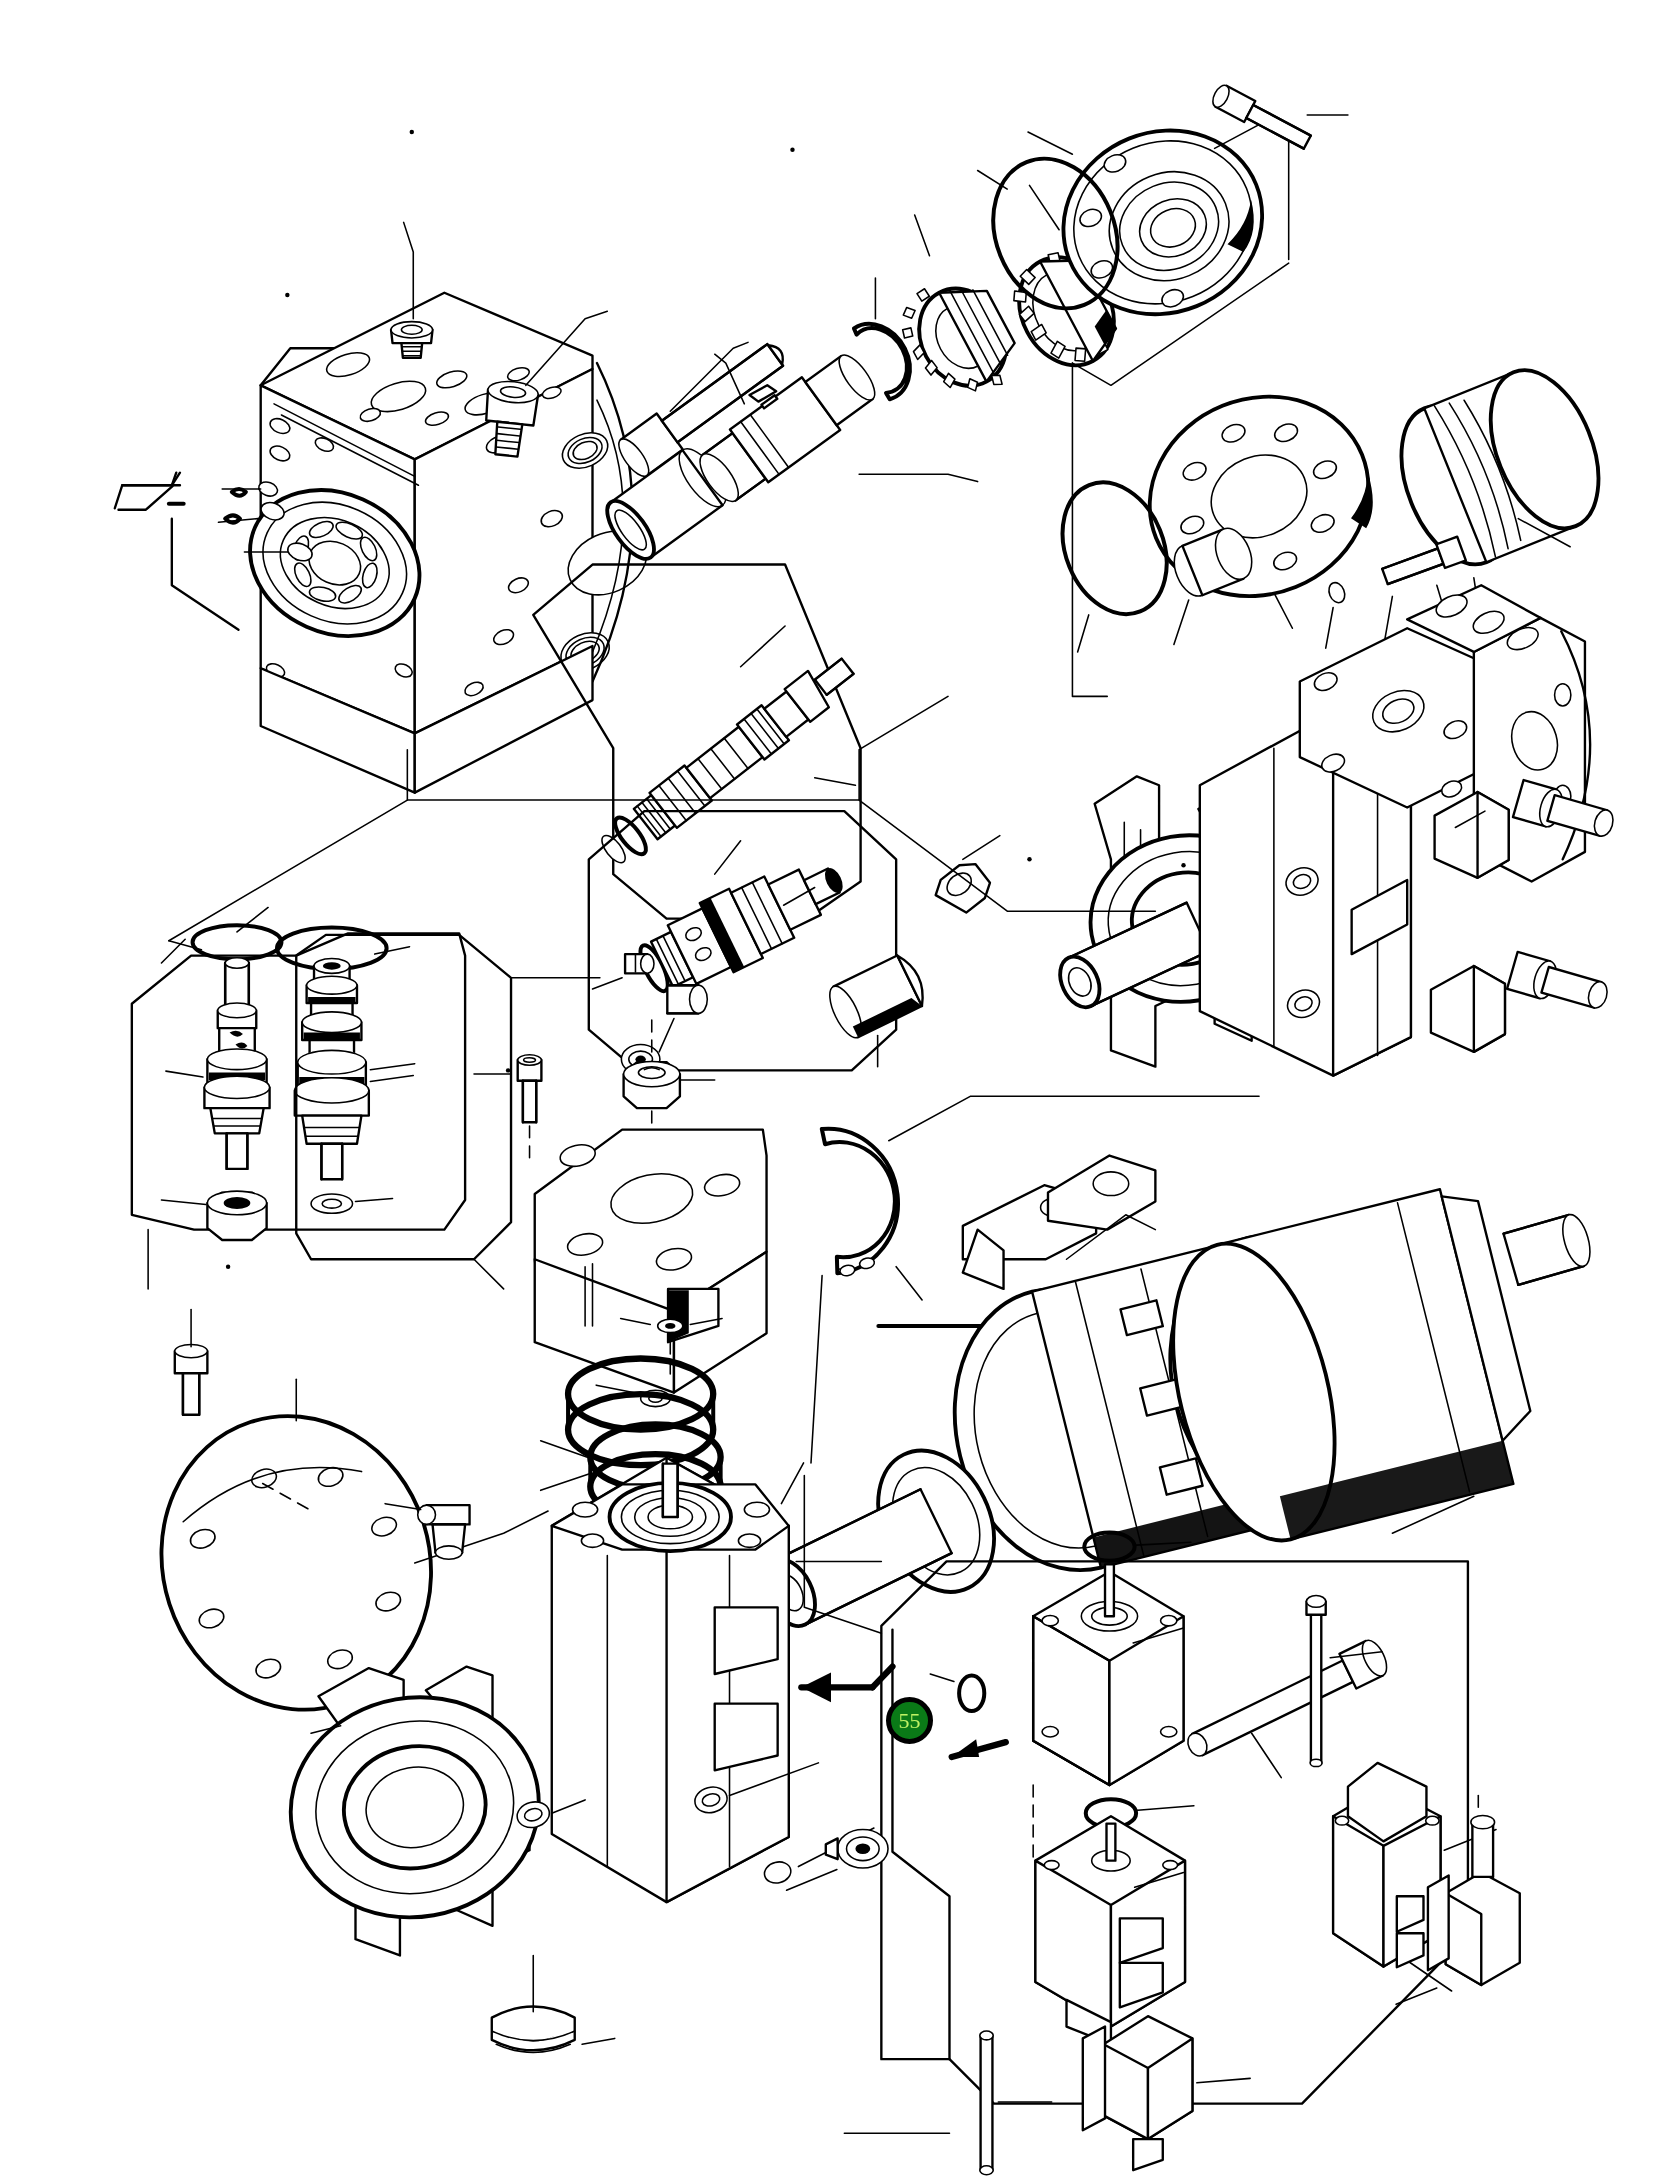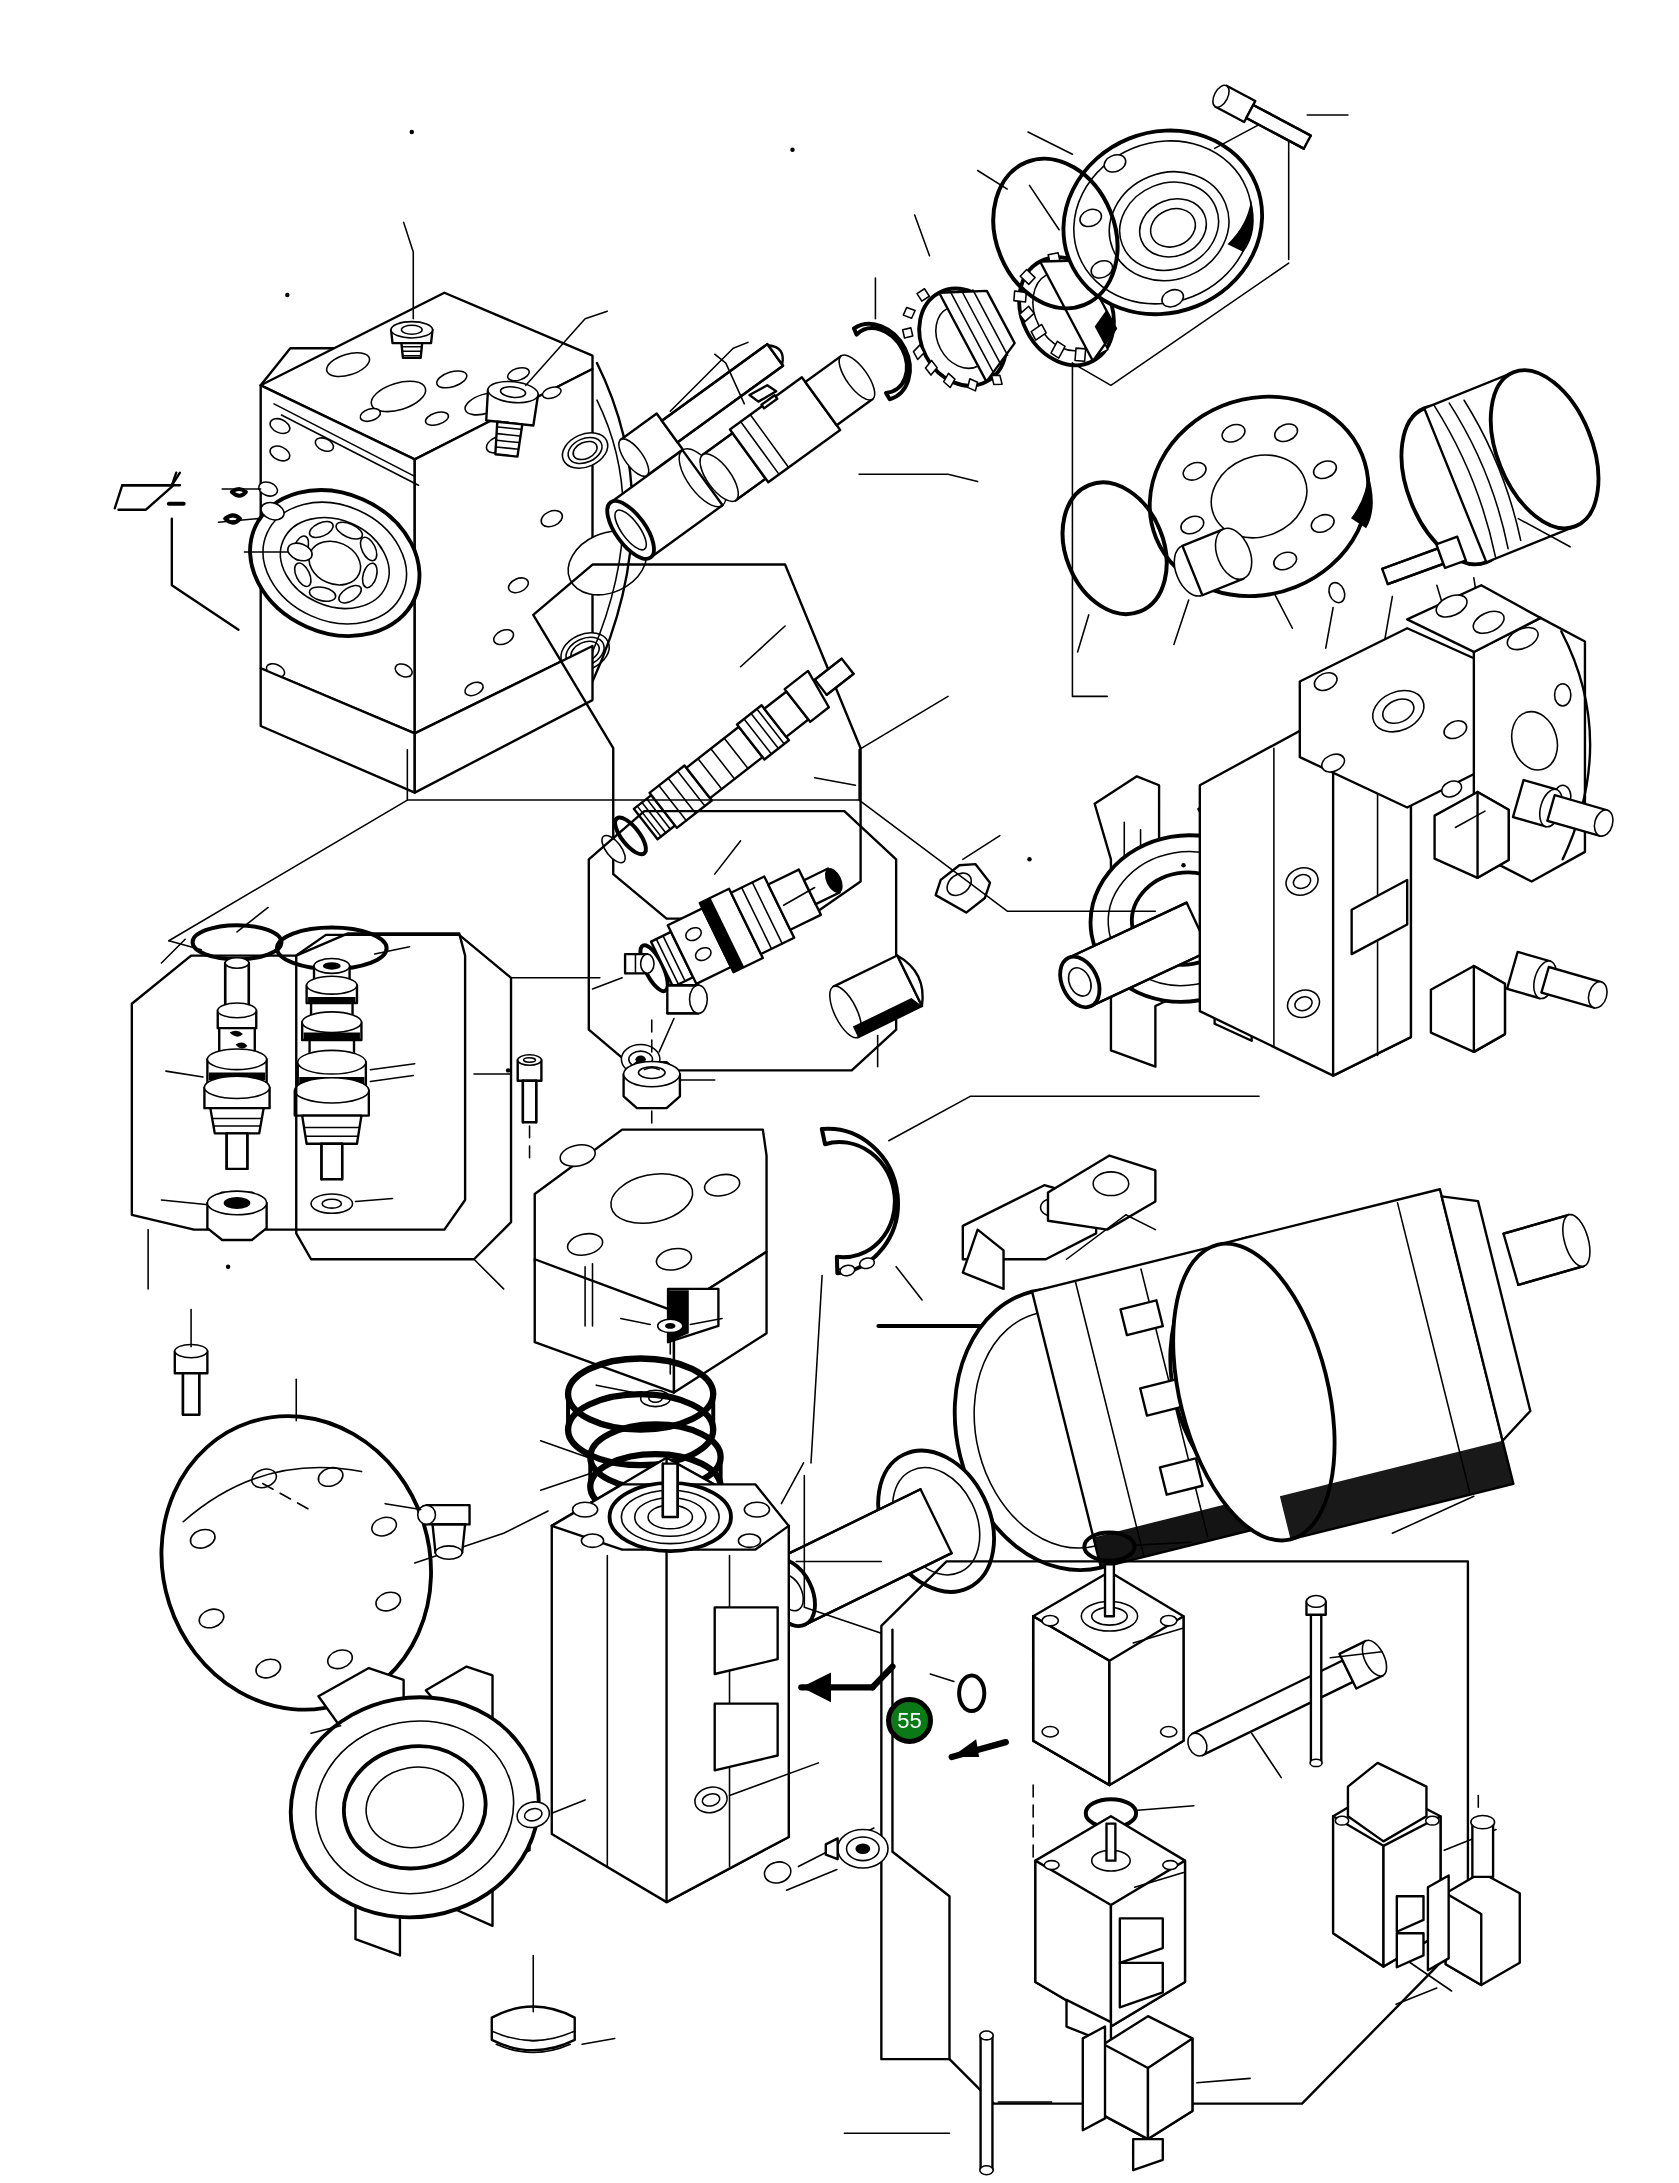--- a/index.html
+++ b/index.html
@@ -16,22 +16,22 @@
 
   
   .callout{
     position:absolute;
     width:47px;height:47px;
     border-radius:50%;
     background:#0a7a17;
     border:5.2px solid #000000;
     box-sizing:border-box;
     display:flex;align-items:center;justify-content:center;
-    color:#ffffff;
-    font-family:Liberation Sans, sans-serif;
+    color:#bef264;
+    font-family:Liberation Serif, serif;
     font-size:22px;
     line-height:1;
     letter-spacing:0px;
     user-select:none;
   }
 </style>
 </head>
 <body>
 
 <div id="sheet">

